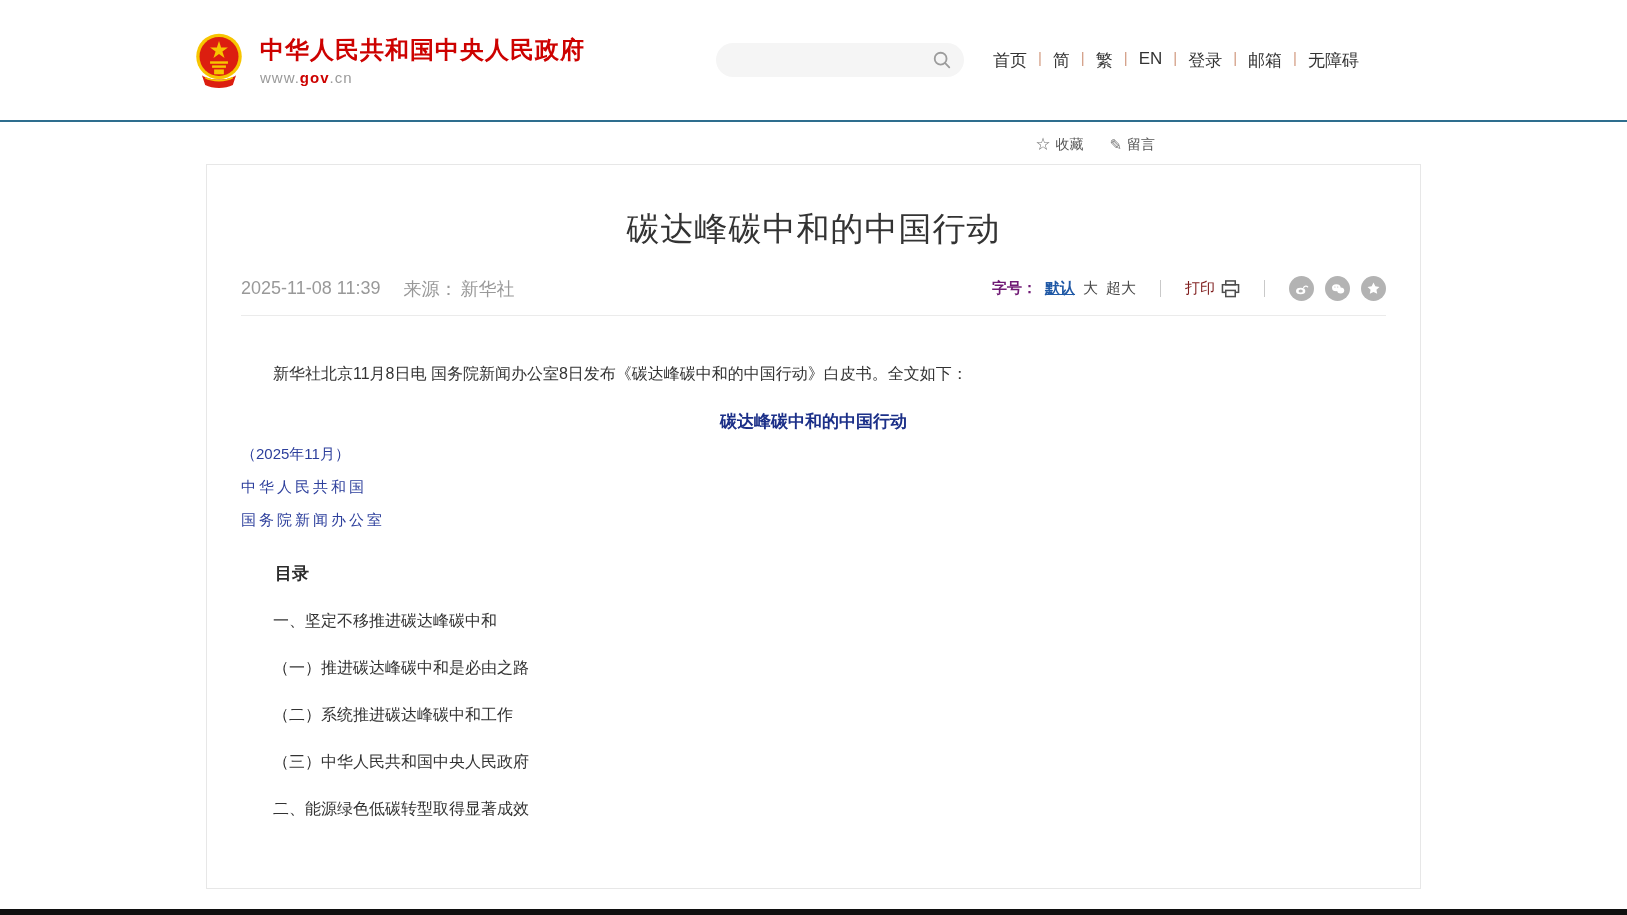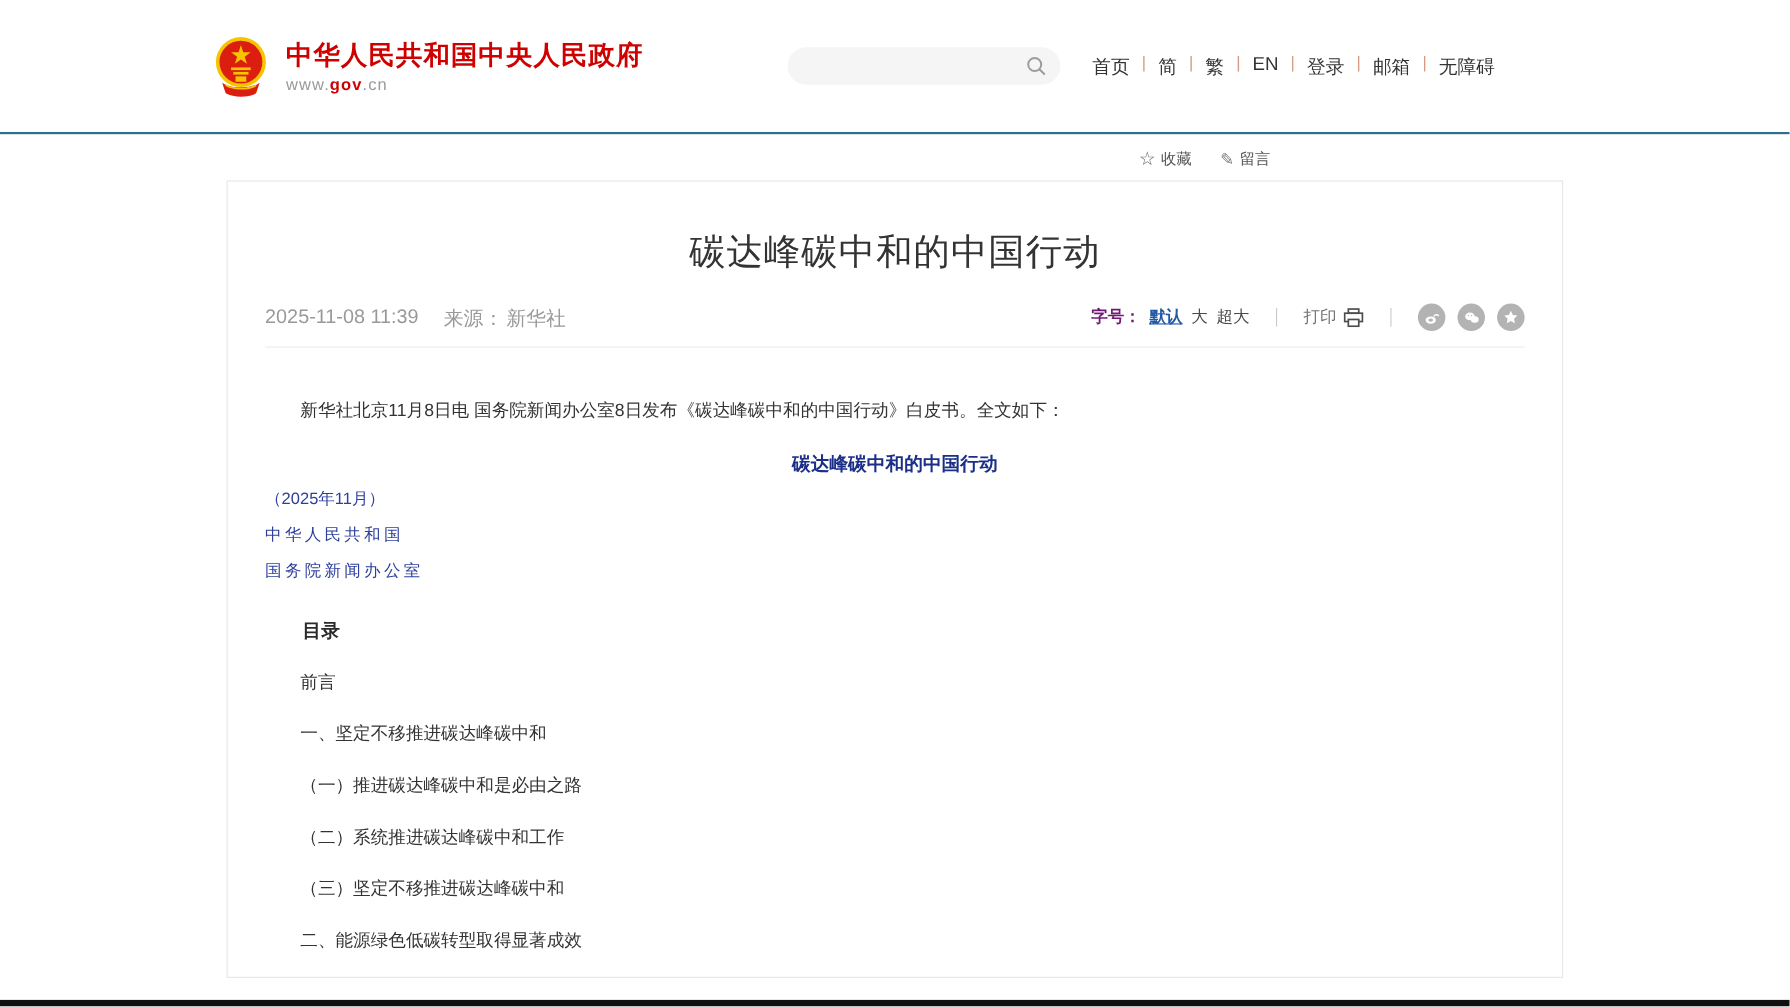--- a/index.html
+++ b/index.html
@@ -42,21 +42,21 @@
 
   .meta-row { margin-top:24px; display:flex; justify-content:space-between; align-items:center;
     padding-bottom:14px; border-bottom:1px solid #ebebeb; }
   .meta-left { font-size:18px; color:#999; display:flex; align-items:center; gap:3px; }
   .meta-left .src-label { margin-left:20px; }
   .meta-right { display:flex; align-items:center; font-size:15px; color:#666; }
   .fs-label { color:#701a75;font-weight:bold; }
   .fs-opt { text-decoration:none; margin-left:8px; color:#4a4a4a; }
   .fs-opt.selected { color:#2059a6; font-weight:bold; text-decoration:underline; }
   .meta-sep { width:1px; height:17px; background:#c9c9c9; margin:0 24px; }
-  .print-link { color:#737373; text-decoration:none; display:flex; align-items:center; gap:6px; }
+  .print-link { color:#7f1d1d; text-decoration:none; display:flex; align-items:center; gap:6px; }
   .share-group { display:flex; align-items:center; gap:11px; }
   .share-circle { width:25px; height:25px; border-radius:50%; background:#b3b3b3;
     display:flex; align-items:center; justify-content:center; cursor:pointer; }
 
   
   .article-body { font-size:16px; color:#333; }
   .article-body p { line-height:1.25; }
   .lead { text-indent:2em; margin-top:48px; }
   .c-blue { text-align:left; color:#2d3f9c; }
   .doc-title { margin-top:27px; font-weight:bold; color:#1b2f88; font-size:17px; text-align:center; }
@@ -178,22 +178,21 @@
 
   <div class="article-body">
     <p class="lead">新华社北京11月8日电 国务院新闻办公室8日发布《碳达峰碳中和的中国行动》白皮书。全文如下：</p>
 
     <p class="doc-title">碳达峰碳中和的中国行动</p>
     <p class="c-blue doc-date">（2025年11月）</p>
     <p class="c-blue doc-org">中华人民共和国</p>
     <p class="c-blue doc-org">国务院新闻办公室</p>
 
     <p class="toc-heading">目录</p>
-    <p class="toc-item">前言</p>
     <p class="toc-item">一、坚定不移推进碳达峰碳中和</p>
     <p class="toc-item">（一）推进碳达峰碳中和是必由之路</p>
     <p class="toc-item">（二）系统推进碳达峰碳中和工作</p>
-    <p class="toc-item">（三）坚定不移推进碳达峰碳中和</p>
+    <p class="toc-item">（三）中华人民共和国中央人民政府</p>
     <p class="toc-item">二、能源绿色低碳转型取得显著成效</p>
   </div>
 </main>
 
 <div class="bottom-bar"></div>
 
 </body></html>

